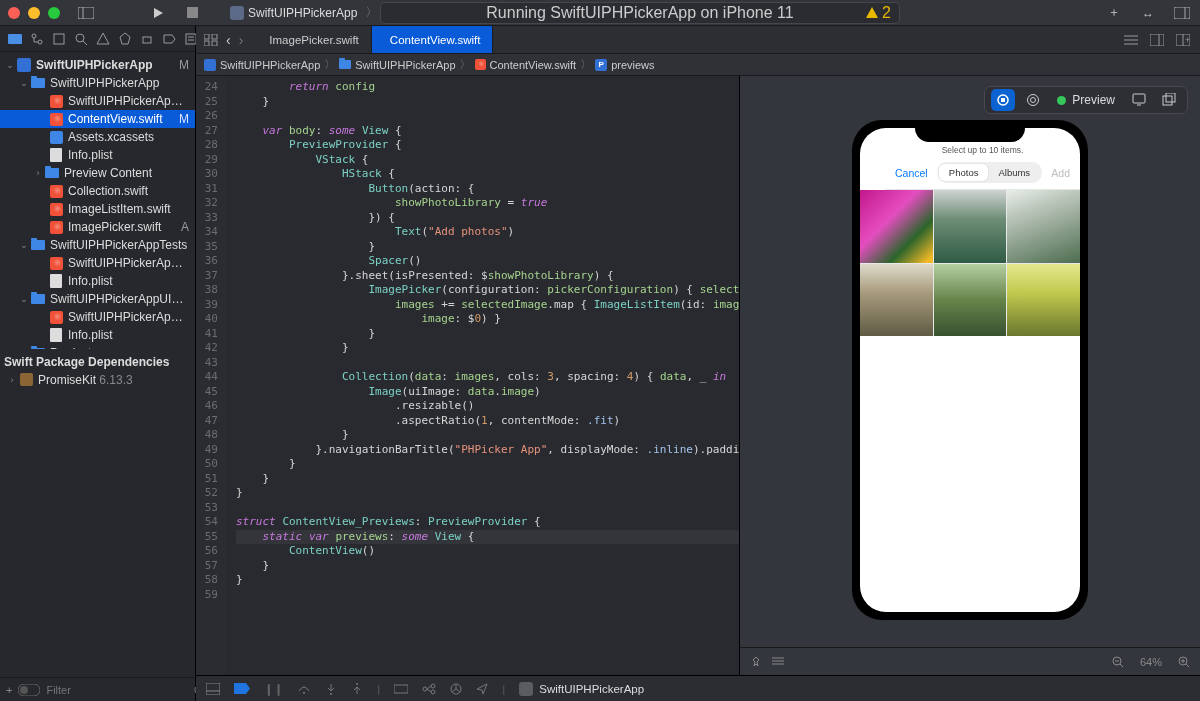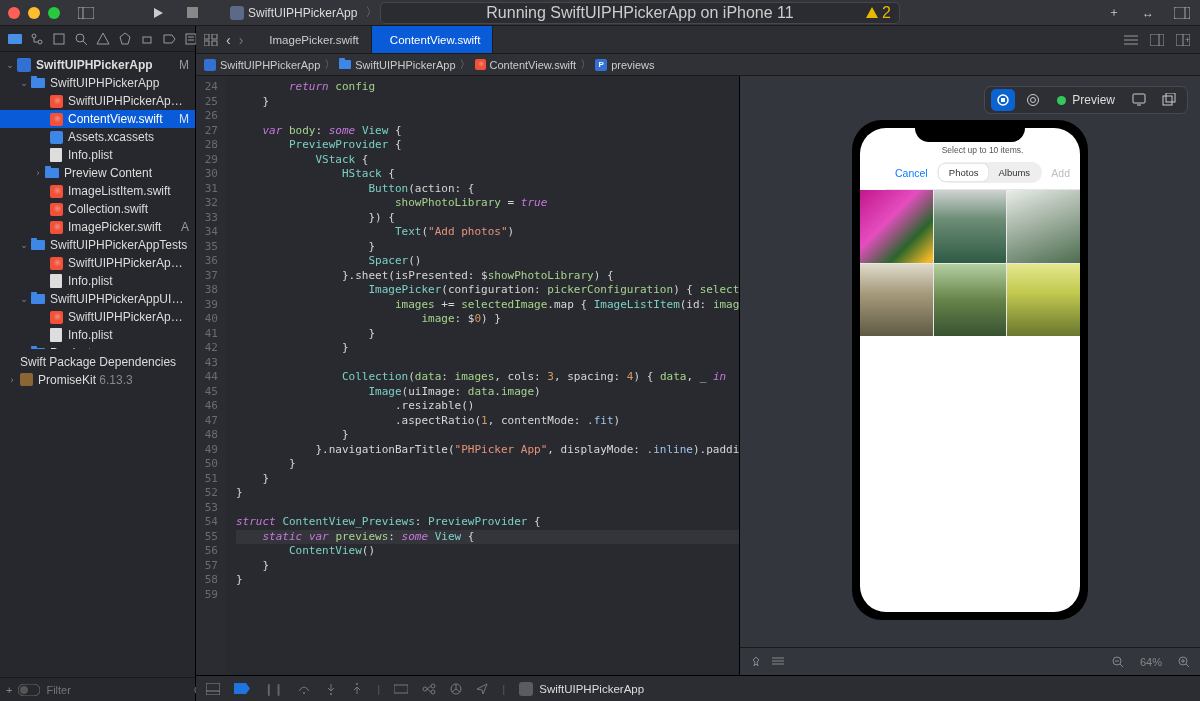--- a/index.html
+++ b/index.html
@@ -57,21 +57,21 @@
 .tree-row .status { color:#999; margin-left:4px; }
 .tree-row.selected .status { color: #d8e4ff; }
 .folder-icon { width:14px; height:10px; background:#3f87e6; border-radius:1px; position:relative; }
 .folder-icon::before { content:''; position:absolute; top:-2px; left:0; width:6px; height:2px; background:#3f87e6; border-radius:1px 1px 0 0; }
 .swift-icon { width:13px; height:13px; background:#f05138; border-radius:2px; position:relative; }
 .swift-icon::after{ content:''; position:absolute; inset:2px; background: radial-gradient(circle at 60% 40%, #fff5 0, #fff0 55%); border-radius:1px;}
 .plist-icon { width:12px; height:14px; background:#ddd; border-radius:1px; }
 .xcassets-icon { width:13px; height:13px; background:#3f87e6; border-radius:2px; }
 .proj-icon { width:14px; height:14px; background:#3370d4; border-radius:2px; display:flex; align-items:center; justify-content:center; }
 .package-icon { width:13px; height:13px; background:#8b6534; border-radius:2px; }
-.nav-section-title { padding:6px 8px 2px 20px; font-weight:400; color:#ddd; font-size:12px;}
+.nav-section-title { padding:6px 8px 2px 4px; font-weight:700; color:#ddd; font-size:12px;}
 .filter-bar { height:24px; border-top:1px solid #1a1a1a; display:flex; align-items:center; padding:0 6px; gap:6px; color:#888; font-size:11px; }
 .filter-bar input { flex:1; background:transparent; border:none; color:#ddd; font-size:11px; outline:none; }
 
 
 .editor-area { flex:1; display:flex; flex-direction:column; min-width:0; background:#292a2f; }
 .tabbar { height:28px; display:flex; align-items:stretch; border-bottom:1px solid #1a1a1a; background:#2c2e33; }
 .tabbar .tb-icons { display:flex; align-items:center; padding:0 8px; gap:8px; color:#999; }
 .tab { display:flex; align-items:center; gap:6px; padding:0 12px; border-right:1px solid #1b1c1f; font-size:11.5px; color:#ccc; cursor:default; }
 .tab.active { background:#0a5bd7; color:#fff; }
 .tabbar .flex { flex:1; }
@@ -303,28 +303,28 @@
           <span class="ficon">
             <span class="folder-icon"></span>
           </span>
           <span class="label">Preview Content</span>
         </div>
         <div class="tree-row" style="padding-left:36px">
           <span class="disc"></span>
           <span class="ficon">
             <span class="swift-icon"></span>
           </span>
+          <span class="label">Collection.swift</span>
+        </div>
+        <div class="tree-row" style="padding-left:36px">
+          <span class="disc"></span>
+          <span class="ficon">
+            <span class="swift-icon"></span>
+          </span>
           <span class="label">ImageListItem.swift</span>
-        </div>
-        <div class="tree-row" style="padding-left:36px">
-          <span class="disc"></span>
-          <span class="ficon">
-            <span class="swift-icon"></span>
-          </span>
-          <span class="label">Collection.swift</span>
         </div>
         <div class="tree-row" style="padding-left:36px">
           <span class="disc"></span>
           <span class="ficon">
             <span class="swift-icon"></span>
           </span>
           <span class="label">ImagePicker.swift</span>
           <span class="status">A</span>
         </div>
         <div class="tree-row" style="padding-left:18px">

